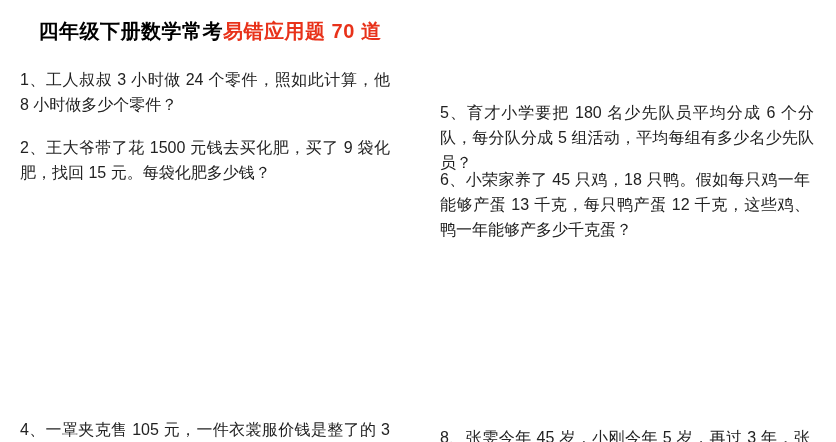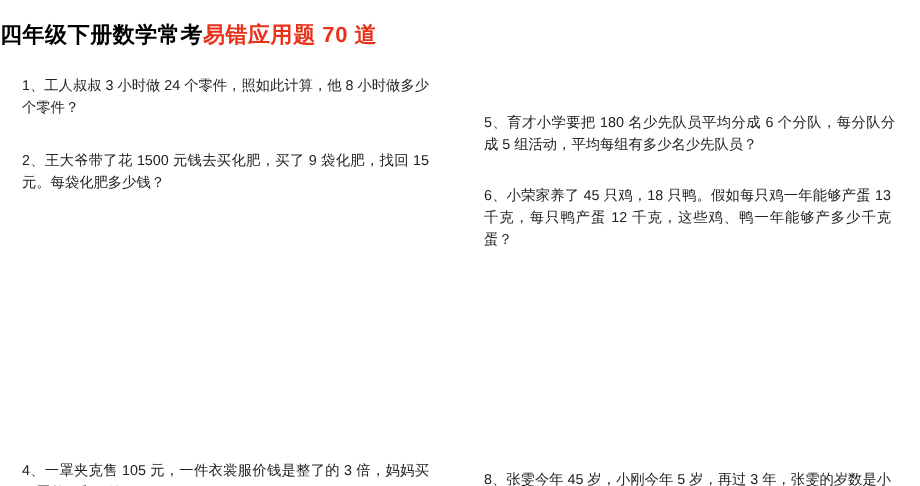--- a/index.html
+++ b/index.html
@@ -18,21 +18,21 @@
     width: 836px;
     height: 442px;
     background: #ffffff;
     box-sizing: border-box;
   }
   .title {
     position: absolute;
     left: 0;
     top: 18px;
     width: 420px;
-    text-align: left;
+    text-align: center;
     font-size: 20px;
     font-weight: bold;
     letter-spacing: 0.5px;
     color: #000000;
     white-space: nowrap;
   }
   .title .seg-red {
     color: #e8321a;
   }
   .columns {
@@ -49,21 +49,21 @@
     box-sizing: border-box;
     position: relative;
   }
   .col-left {
     padding: 0 28px 0 20px;
   }
   .col-right {
     padding: 0 26px 0 22px;
   }
   .q {
-    font-size: 13px;
+    font-size: 16px;
     line-height: 1.55;
     color: #222222;
     text-align: justify;
   }
   .divider-vertical {
     position: absolute;
     left: 418px;
     top: 0;
     width: 1px;
     height: 442px;

